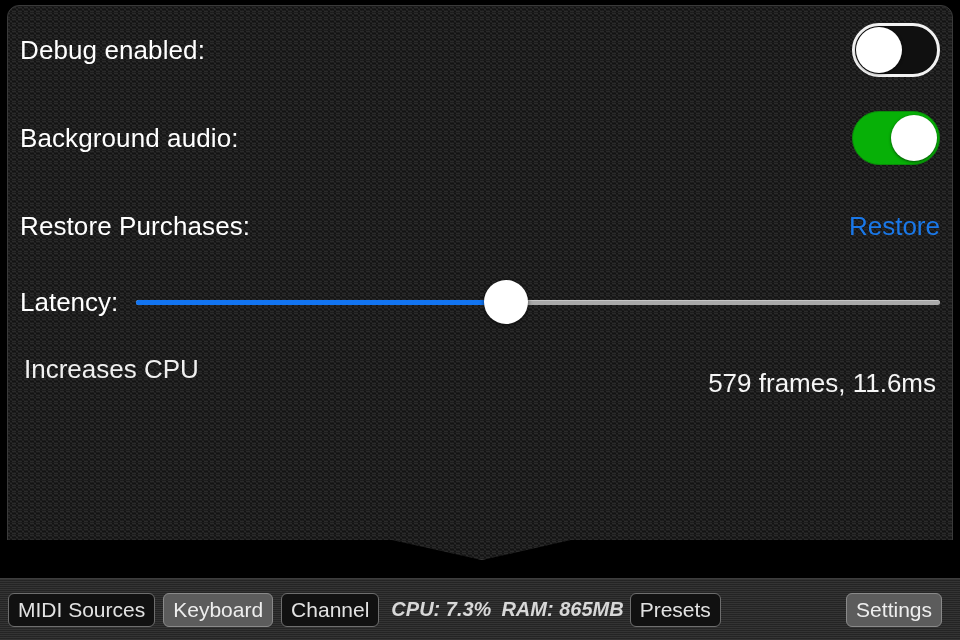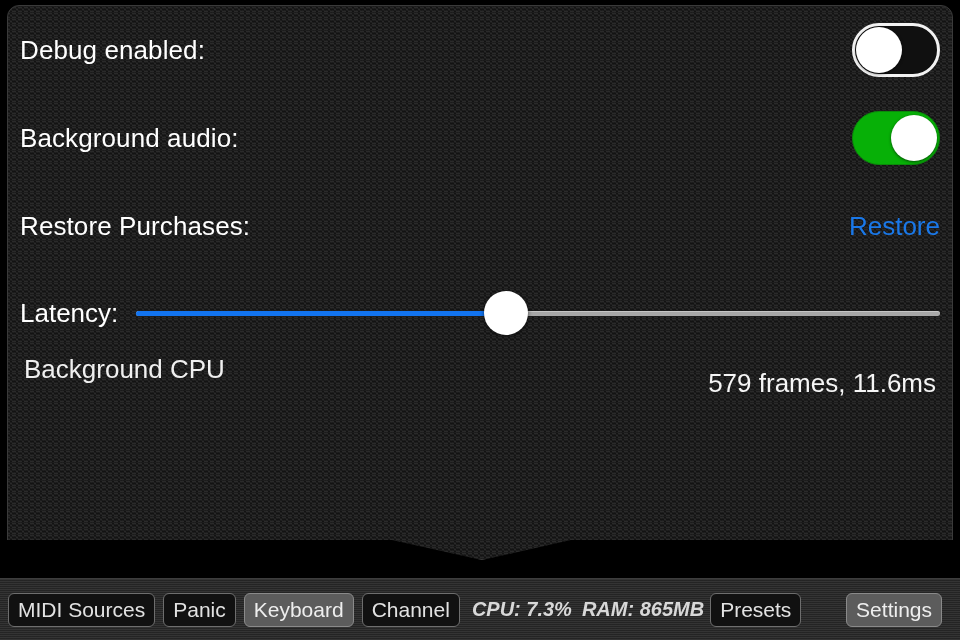--- a/index.html
+++ b/index.html
@@ -109,21 +109,21 @@
     font-family: inherit;
     cursor: pointer;
     white-space: nowrap;
   }
 
   
   #latency-row {
     position: absolute;
     left: 12px;
     right: 12px;
-    top: 282px;
+    top: 271px;
     height: 50px;
     display: flex;
     align-items: center;
   }
   #latency-label {
     color: #ffffff;
     font-size: 26px;
     white-space: nowrap;
     margin-right: 18px;
   }
@@ -258,30 +258,29 @@
 
     <div id="latency-row">
       <span id="latency-label">Latency:</span>
       <div class="slider" id="latency-slider">
         <div class="slider-track"></div>
         <div class="slider-fill" id="slider-fill" style="width: 46%;"></div>
         <div class="slider-knob" id="slider-knob" style="left: 46%;"></div>
       </div>
     </div>
 
-    <div id="hint">Background CPU</div>
+    <div id="hint">Increases CPU</div>
     <div id="readout">579 frames, 11.6ms</div>
 
   </div>
 
   <div id="toolbar">
 
     <button class="tbtn">MIDI Sources</button>
 
-    <button class="tbtn">Panic</button>
 
     <button class="tbtn active">Keyboard</button>
 
     <button class="tbtn">Channel</button>
 
     <span class="stat">CPU: 7.3%</span>
 
     <span class="stat">RAM: 865MB</span>
 
     <button class="tbtn">Presets</button>

